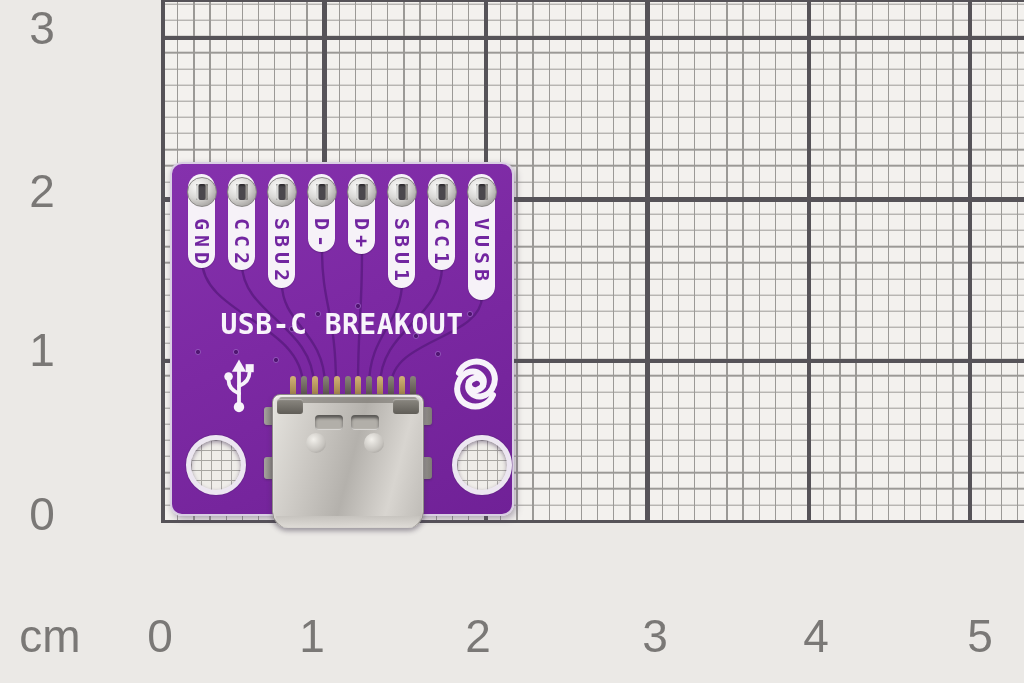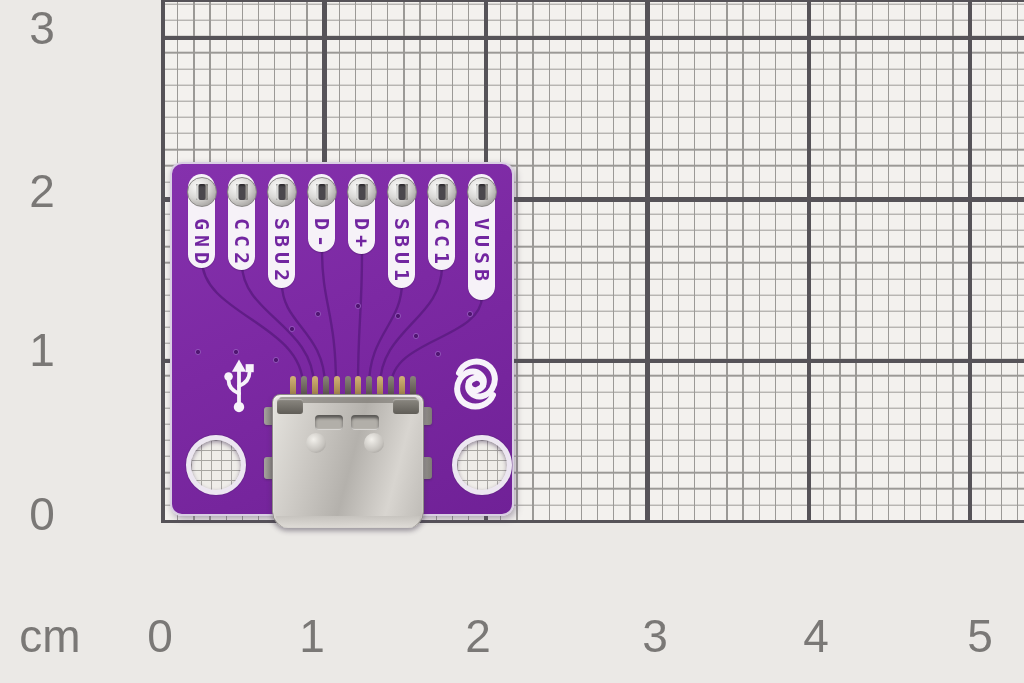--- a/index.html
+++ b/index.html
@@ -185,20 +185,21 @@
         </div>
     </div>
     <div class="pin" style="left:295px">
       <div class="capsule" style="height:126px"></div>
       <span class="pin-label">VUSB</span>
       <div class="pad">
           <div class="hole"></div>
         </div>
     </div>
 
+    <div class="board-title">USB-C BREAKOUT</div>
 
     <svg style="position:absolute;left:48px;top:194px" width="38" height="56" viewBox="0 0 40 58">
       <g stroke="#f7f3fa" stroke-width="4" fill="none" stroke-linecap="round">
         <path d="M20 52 L20 12"></path>
         <path d="M20 37 C13 34 9 30 9 23"></path>
         <path d="M20 29 C27 26 31 22 31 15"></path>
       </g>
       <g fill="#f7f3fa">
         <polygon points="20,1 12.5,14 27.5,14"></polygon>
         <circle cx="20" cy="51" r="5.5"></circle>

